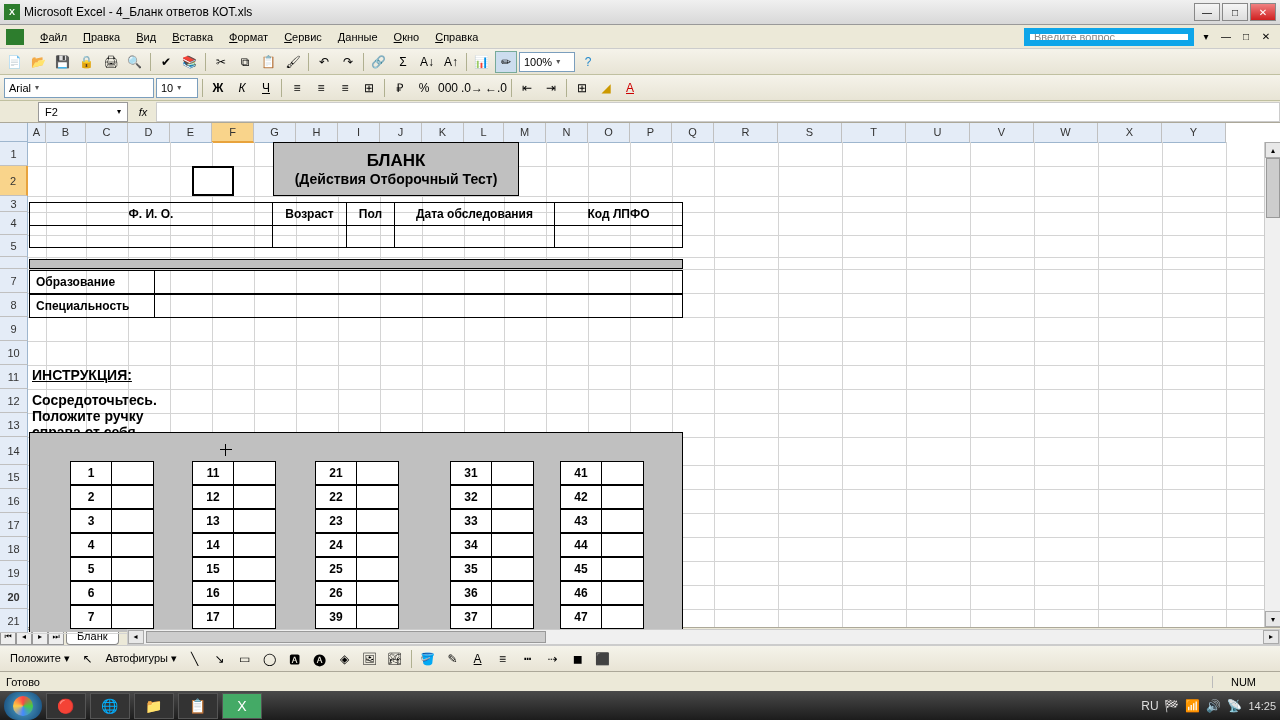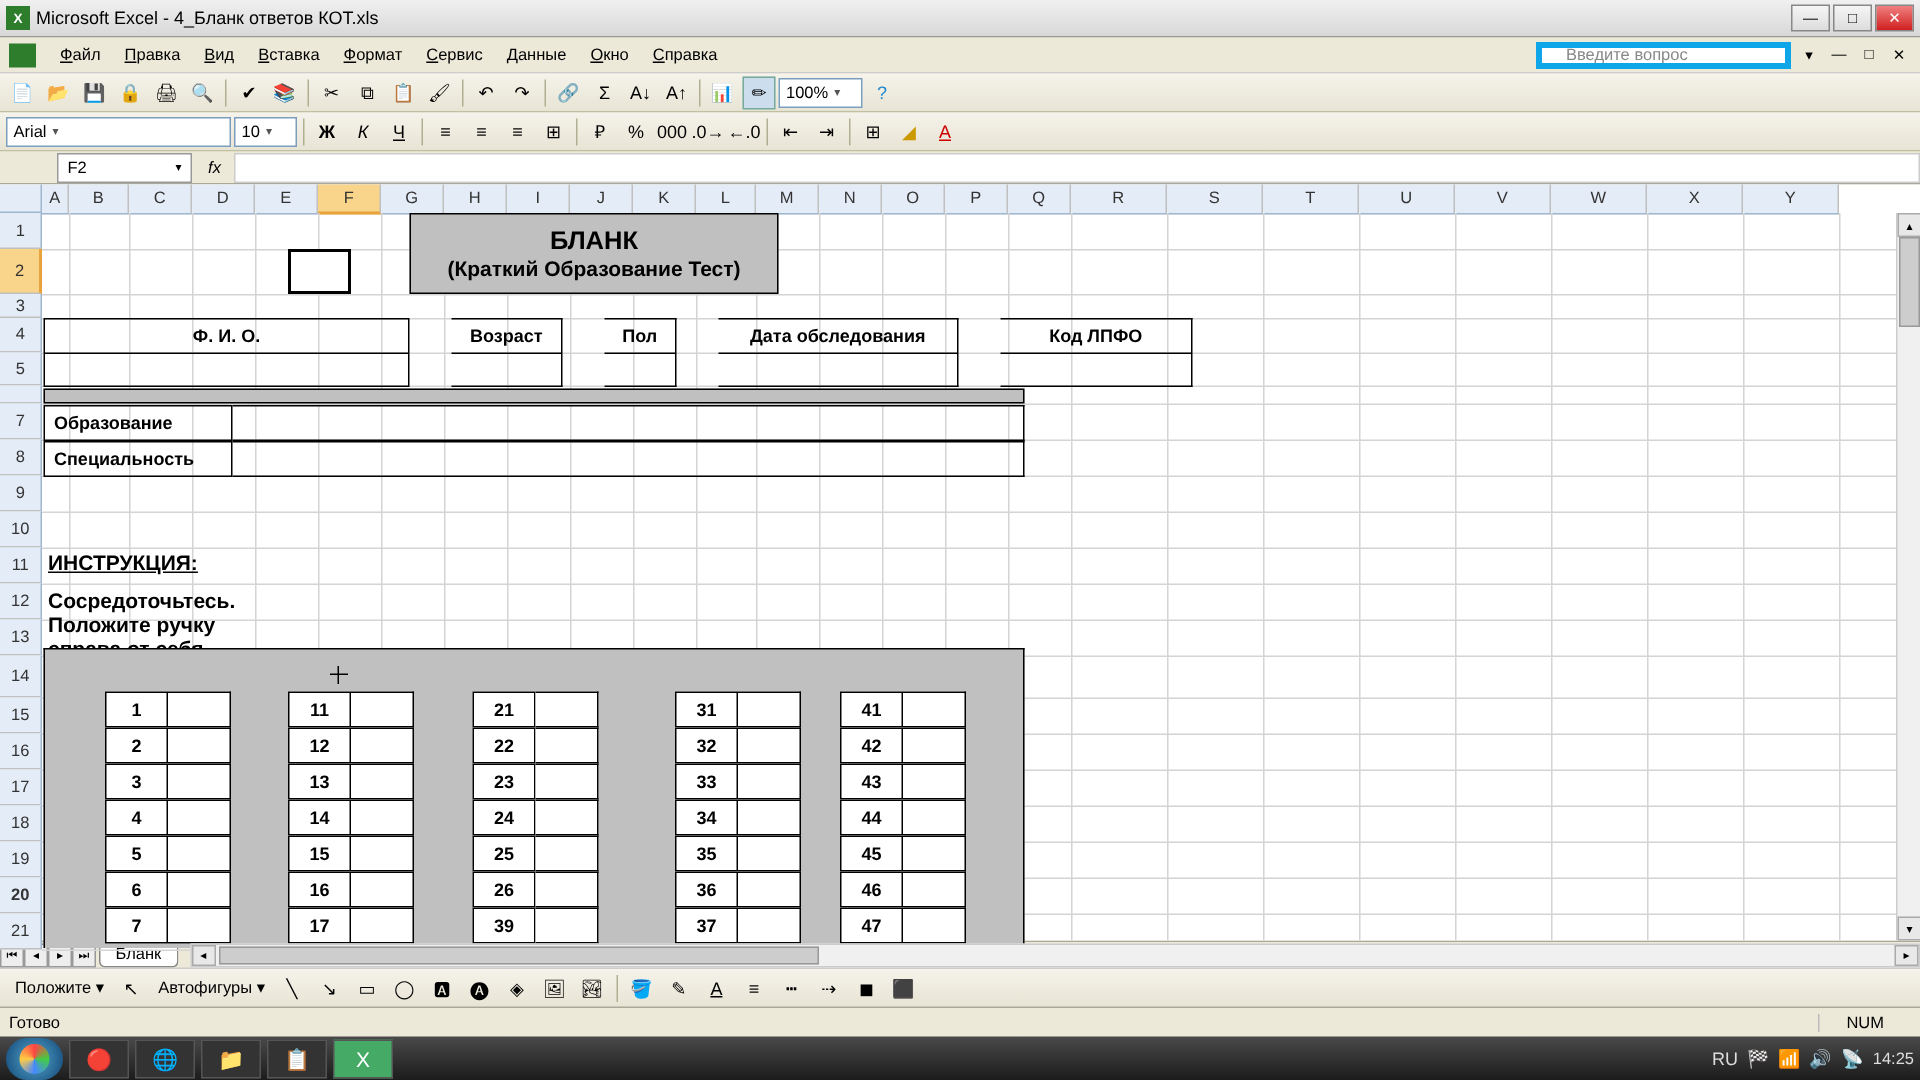--- a/index.html
+++ b/index.html
@@ -12,21 +12,21 @@
 .titlebar .winbtns { display: flex; gap: 2px; }
 .titlebar .winbtn { width: 26px; height: 18px; border: 1px solid #888; background: linear-gradient(#f5f5f5,#ddd); font-size: 10px; display: flex; align-items: center; justify-content: center; }
 .titlebar .winbtn.close { background: linear-gradient(#f08080,#d02020); color: white; }
 
 
 .menubar { height: 24px; background: #ece9d8; display: flex; align-items: center; padding: 0 6px; border-bottom: 1px solid #ccc; }
 .menubar .doc-icon { width: 18px; height: 16px; background: #2d7d2d; margin-right: 8px; }
 .menubar .mitem { padding: 3px 8px; cursor: default; }
 .menubar .mitem u { text-decoration: underline; }
 .menubar .spacer { flex: 1; }
-.menubar .help-search { width: 170px; height: 18px; border: 4px solid #0ea5e9; background: white; padding: 0 16px; color: #888; font-size: 11px; }
+.menubar .help-search { width: 170px; height: 18px; border: 6px solid #0ea5e9; background: white; padding: 0 4px; color: #888; font-size: 11px; }
 .menubar .tinybtn { width: 16px; height: 16px; margin-left: 4px; display: flex; align-items: center; justify-content: center; font-size: 10px; }
 
 
 .toolbar { height: 26px; background: linear-gradient(#f5f3ea,#e8e4d5); border-bottom: 1px solid #c0c0a0; display: flex; align-items: center; padding: 0 4px; gap: 2px; }
 .tbtn { width: 22px; height: 22px; display: flex; align-items: center; justify-content: center; font-size: 12px; border: 1px solid transparent; }
 .tbtn.active { border: 1px solid #7a9; background: #cde; }
 .tsep { width: 1px; height: 18px; background: #b0b090; margin: 0 2px; }
 .tsel { height: 20px; border: 1px solid #7b9ebd; background: white; padding: 0 4px; display: flex; align-items: center; font-size: 11px; }
 .tsel .arrow { margin-left: 4px; font-size: 8px; color: #555; }
 .font-name { width: 150px; }
@@ -47,21 +47,21 @@
 .ch.sel { background: #f9d48b; border-bottom: 2px solid #e8a33d; }
 .rh { background: #e4ecf7; border-right: 1px solid #9eb6ce; border-bottom: 1px solid #c0c0c0; text-align: center; font-size: 11px; color: #333; display: flex; align-items: center; justify-content: center; }
 .rh.sel { background: #f9d48b; border-right: 2px solid #e8a33d; }
 
 
 .content { position: absolute; top: 19px; left: 28px; }
 .title-block { position: absolute; left: 245px; top: 0; width: 246px; height: 54px; background: #c0c0c0; border: 1px solid #000; display: flex; flex-direction: column; align-items: center; justify-content: center; }
 .title-block .l1 { font-weight: bold; font-size: 17px; font-family: Arial; }
 .title-block .l2 { font-weight: bold; font-size: 14px; font-family: Arial; }
 .sel-cell { position: absolute; left: 164px; top: 24px; width: 42px; height: 30px; border: 2px solid #000; background: white; }
-.info-row { position: absolute; left: 1px; top: 70px; height: 46px; display: flex; gap: 28px; }
+.info-row { position: absolute; left: 1px; top: 60px; height: 46px; display: flex; }
 .info-row .cell { border: 1px solid #000; display: flex; flex-direction: column; }
 .info-row .hdr { height: 23px; display: flex; align-items: center; justify-content: center; font-weight: bold; font-size: 12px; font-family: Arial; border-bottom: 1px solid #000; }
 .info-row .val { height: 22px; }
 .sep-gray { position: absolute; left: 1px; top: 117px; width: 654px; height: 10px; background: #c0c0c0; border: 1px solid #000; }
 .edu-row, .spec-row { position: absolute; left: 1px; height: 24px; display: flex; }
 .edu-row { top: 128px; }
 .spec-row { top: 152px; }
 .lbl-cell { width: 126px; border: 1px solid #000; display: flex; align-items: center; padding-left: 6px; font-weight: bold; font-size: 12px; font-family: Arial; }
 .val-cell { width: 528px; border: 1px solid #000; border-left: none; }
 .instr-title { position: absolute; left: 4px; top: 225px; font-weight: bold; font-size: 14px; font-family: Arial; text-decoration: underline; }
@@ -336,21 +336,21 @@
       <div class="gl-h" style="top: 395px;"></div>
       <div class="gl-h" style="top: 419px;"></div>
       <div class="gl-h" style="top: 443px;"></div>
       <div class="gl-h" style="top: 467px;"></div>
       <div class="gl-h" style="top: 491px;"></div>
     </div>
 
   <div class="content">
     <div class="title-block">
       <div class="l1">БЛАНК</div>
-      <div class="l2">(Краткий Образование Тест)</div>
+      <div class="l2">(Действия Отборочный Тест)</div>
     </div>
     <div class="sel-cell"></div>
 
     <div class="info-row">
       <div class="cell" style="width:244px">
           <div class="hdr">Ф. И. О.</div>
           <div class="val"></div>
         </div>
       <div class="cell" style="width:74px;border-left:none">
           <div class="hdr">Возраст</div>

